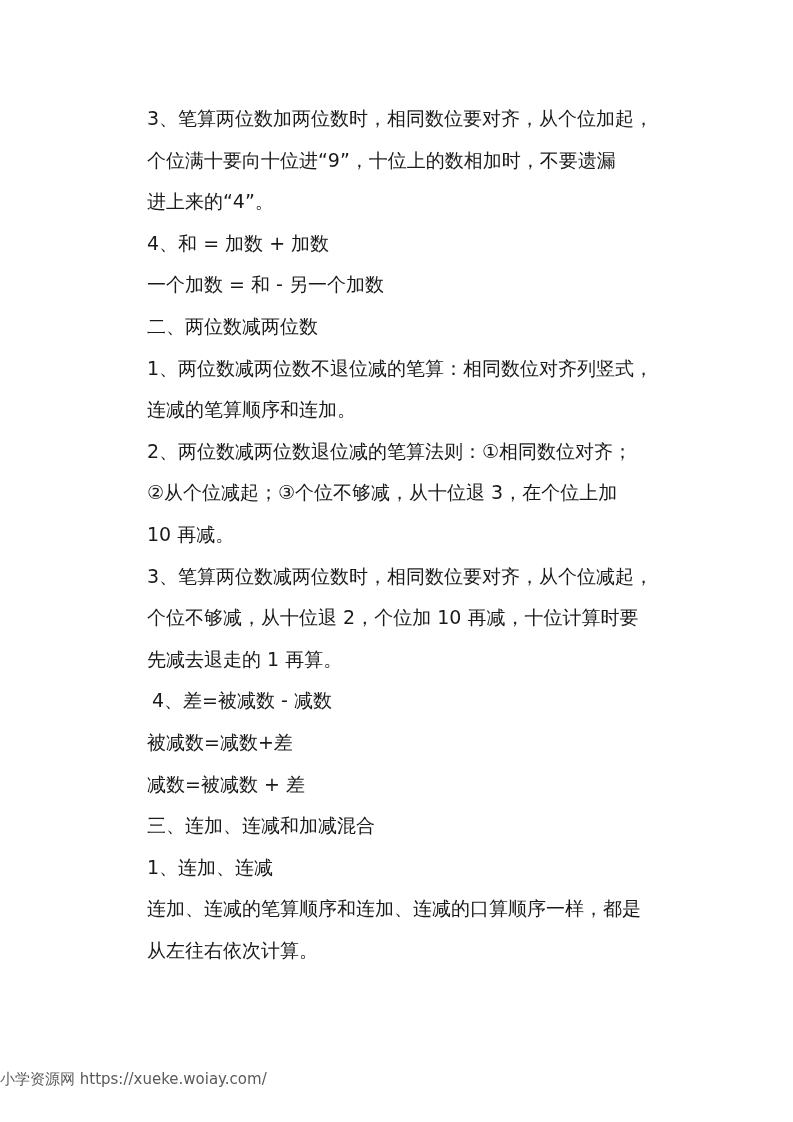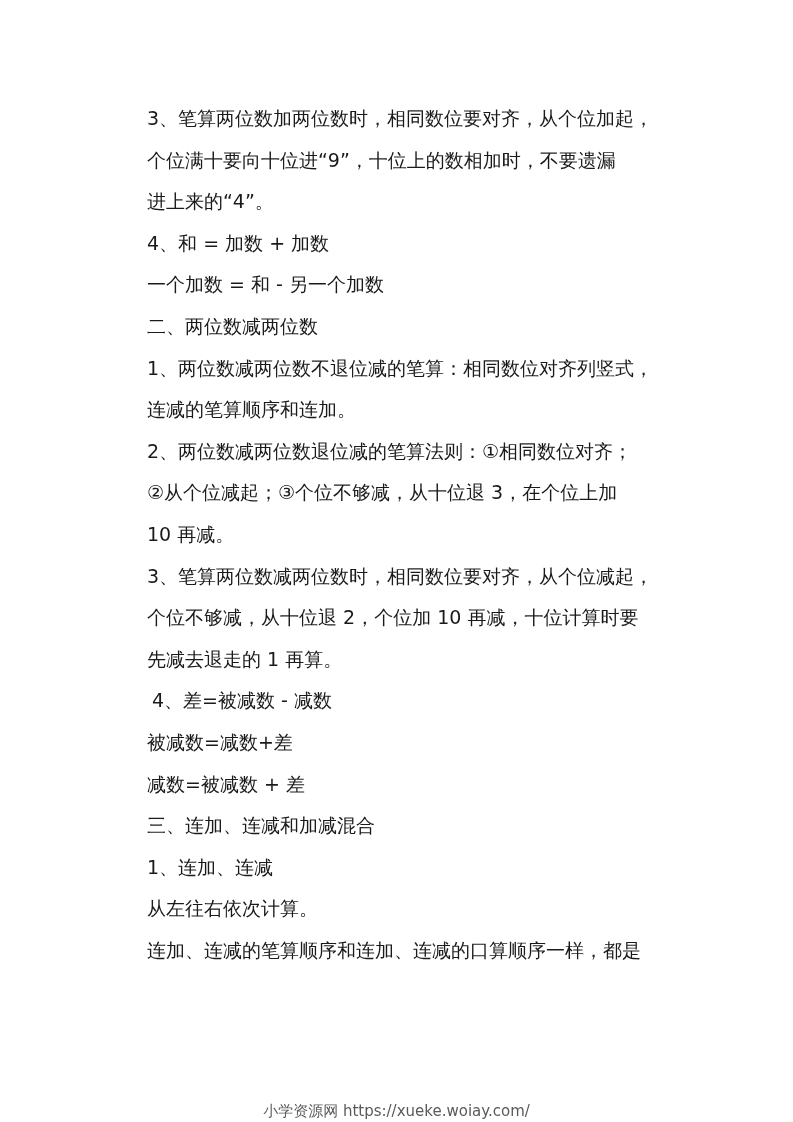--- a/index.html
+++ b/index.html
@@ -30,25 +30,23 @@
       letter-spacing: 0px;
     }
     .indent-space {
       padding-left: 5px;
     }
     .footer {
       position: absolute;
       left: 0;
       width: 793px;
       top: 1069px;
-      text-align: center;
       font-size: 15px;
       color: #5a5a5a;
       line-height: 20px;
-      margin-top: 32px;
     }
   </style>
 </head>
 <body>
 
 <div class="page">
   <div class="line">3、笔算两位数加两位数时，相同数位要对齐，从个位加起，</div>
   <div class="line">个位满十要向十位进“9”，十位上的数相加时，不要遗漏</div>
   <div class="line">进上来的“4”。</div>
   <div class="line">4、和 = 加数 + 加数</div>
@@ -60,17 +58,17 @@
   <div class="line">②从个位减起；③个位不够减，从十位退 3，在个位上加</div>
   <div class="line">10 再减。</div>
   <div class="line">3、笔算两位数减两位数时，相同数位要对齐，从个位减起，</div>
   <div class="line">个位不够减，从十位退 2，个位加 10 再减，十位计算时要</div>
   <div class="line">先减去退走的 1 再算。</div>
   <div class="line indent-space">4、差=被减数 - 减数</div>
   <div class="line">被减数=减数+差</div>
   <div class="line">减数=被减数 + 差</div>
   <div class="line">三、连加、连减和加减混合</div>
   <div class="line">1、连加、连减</div>
+  <div class="line">连加、连减的笔算顺序和连加、连减的口算顺序一样，都是</div>
   <div class="line">从左往右依次计算。</div>
-  <div class="line">连加、连减的笔算顺序和连加、连减的口算顺序一样，都是</div>
 </div>
 
 <div class="footer">小学资源网 https://xueke.woiay.com/</div>
 
 </body></html>

